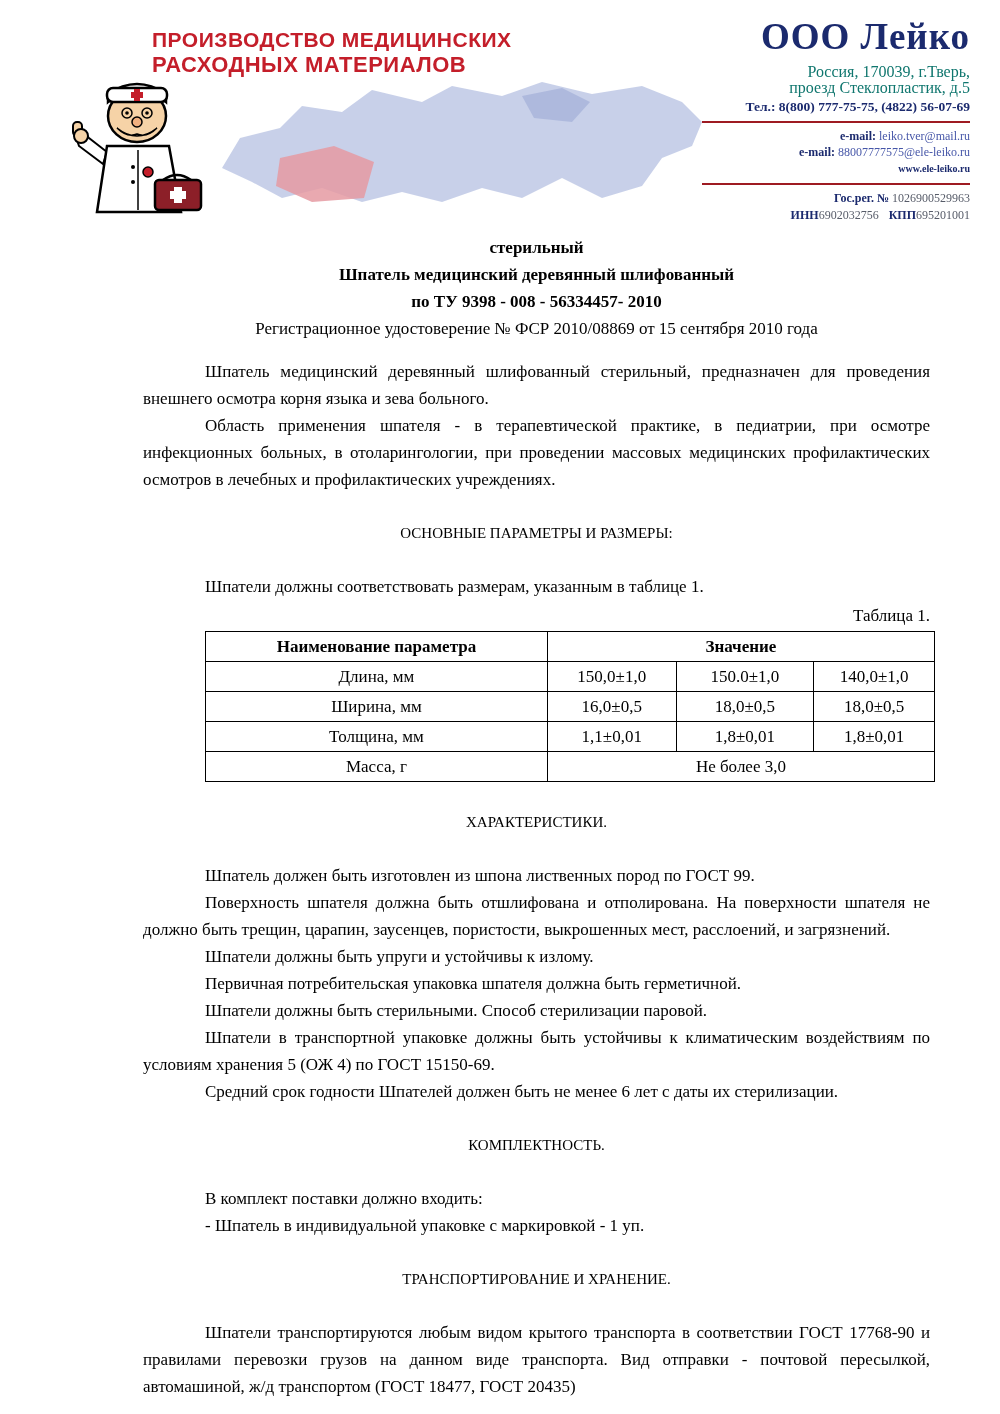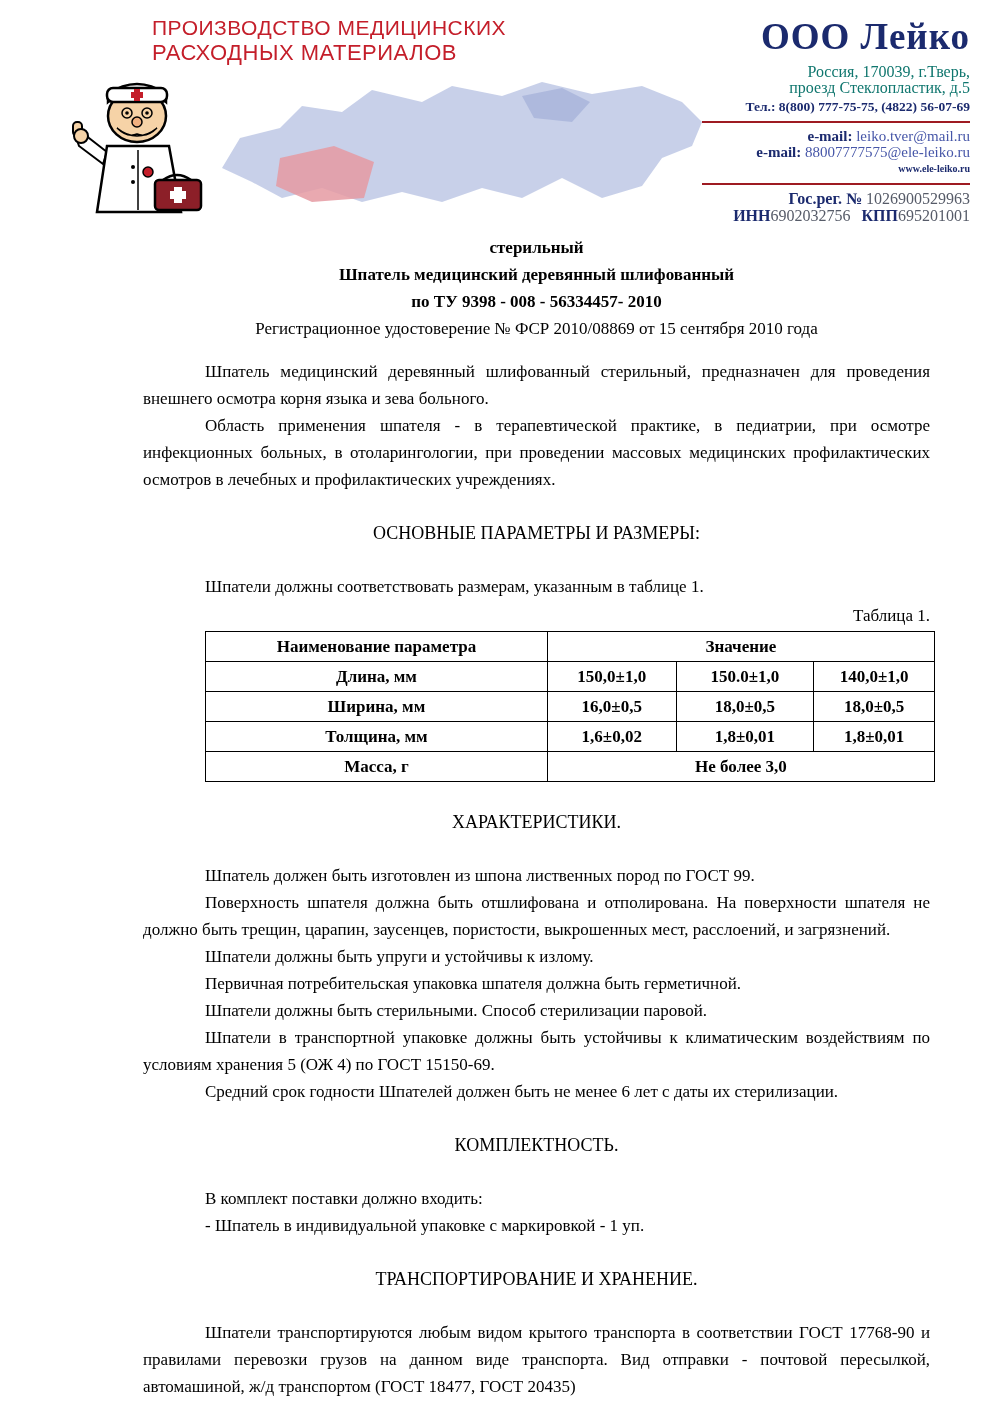--- a/index.html
+++ b/index.html
@@ -16,61 +16,61 @@
 
   
   .letterhead {
     position: relative;
     height: 228px;
     font-family: "Liberation Sans", sans-serif;
   }
   .map-bg { position: absolute; left: 222px; top: 76px; z-index: 0; }
   .mascot { position: absolute; left: 45px; top: 72px; z-index: 1; }
   .tagline {
-    position: absolute; left: 152px; top: 16px; z-index: 2;
-    color: #c41e2a; font-weight: normal; line-height: 1.15;
+    position: absolute; left: 152px; top: 28px; z-index: 2;
+    color: #c41e2a; font-weight: bold; line-height: 1.15;
   }
   .tagline-line1 { font-size: 21px; letter-spacing: 0.5px; }
   .tagline-line2 { font-size: 22px; letter-spacing: 0.5px; }
 
   .right-block {
     position: absolute; top: 18px; right: 30px; width: 330px;
     text-align: right; z-index: 3; font-family: Liberation Serif, serif;
   }
   .company-name {
     font-size: 37px; font-weight: bold; color: #1b2a6e; letter-spacing: 1px;
     line-height: 1.05;
   }
   .addr { margin-top: 7px; font-size: 16px; color: #0f766e; line-height: 16px; }
   .tel-line { margin-top: 3px; font-size: 13.5px; font-weight: bold; color: #1b2a6e; }
   .red-rule {
     border: none; border-top: 2px solid #9e1b22;
     width: 268px; margin: 6px 0 5px auto;
   }
-  .mail-line { font-size: 15px; line-height: 16px; color: #4656a8; }
+  .mail-line { font-size: 12px; line-height: 16px; color: #4656a8; }
   .mail-label { font-weight: bold; color: #1b2a6e; }
   .site-line { font-size: 10px; font-weight: bold; color: #1b2a6e; line-height: 17px; }
-  .reg-line { font-size: 16px; line-height: 17px; color: #565b68; }
+  .reg-line { font-size: 12px; line-height: 17px; color: #565b68; }
   .reg-label { font-weight: bold; color: #1b2a6e; }
   .kpp-gap { margin-left: 7px; }
 
   
   .doc-body { padding: 6px 70px 0 143px; font-size: 17px; line-height: 27px; }
   .doc-title { text-align: center; font-weight: bold; margin: 0; }
   .doc-reg { text-align: center; margin: 0; }
   .para { margin: 0; text-align: justify; text-indent: 62px; }
   .first-para { margin-top: 16px; }
-  .section-heading { text-align: center; font-weight: normal; font-size: 18px; margin: 27px 0 26px; }
+  .section-heading { text-align: center; font-weight: normal; font-size: 15px; margin: 27px 0 26px; }
 
   .table-wrap { margin: 2px 0 0 62px; width: 725px; }
   .table-caption { text-align: right; margin: 0 0 2px 0; }
   table.params { border-collapse: collapse; width: 730px; }
   table.params th, table.params td {
     border: 1px solid #000; text-align: center; vertical-align: middle;
-    font-size: 17px; padding: 1px 4px; height: 26px; font-weight: bold;
+    font-size: 17px; padding: 1px 4px; height: 26px; font-weight: normal;
   }
   table.params th { font-weight: bold; }
 </style>
 </head>
 <body>
 
 <div class="page">
 
   <div class="letterhead">
 
@@ -184,21 +184,21 @@
           <td>140,0±1,0</td>
         </tr>
         <tr>
           <td>Ширина, мм</td>
           <td>16,0±0,5</td>
           <td>18,0±0,5</td>
           <td>18,0±0,5</td>
         </tr>
         <tr>
           <td>Толщина, мм</td>
-          <td>1,6±0,02</td>
+          <td>1,1±0,01</td>
           <td>1,8±0,01</td>
           <td>1,8±0,01</td>
         </tr>
         <tr>
           <td>Масса, г</td>
           <td colspan="3">Не более 3,0</td>
         </tr>
       </tbody>
         </table>
     </div>

